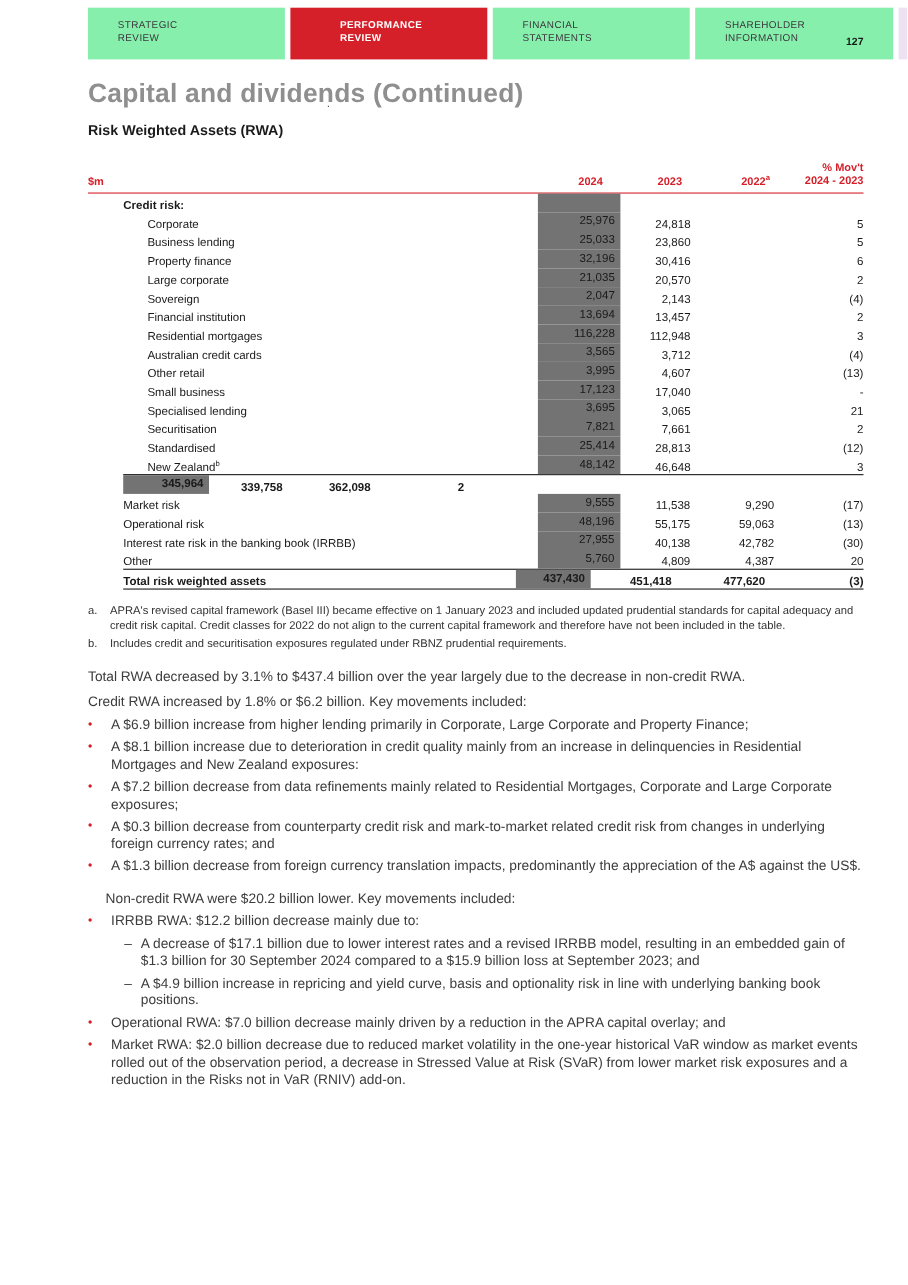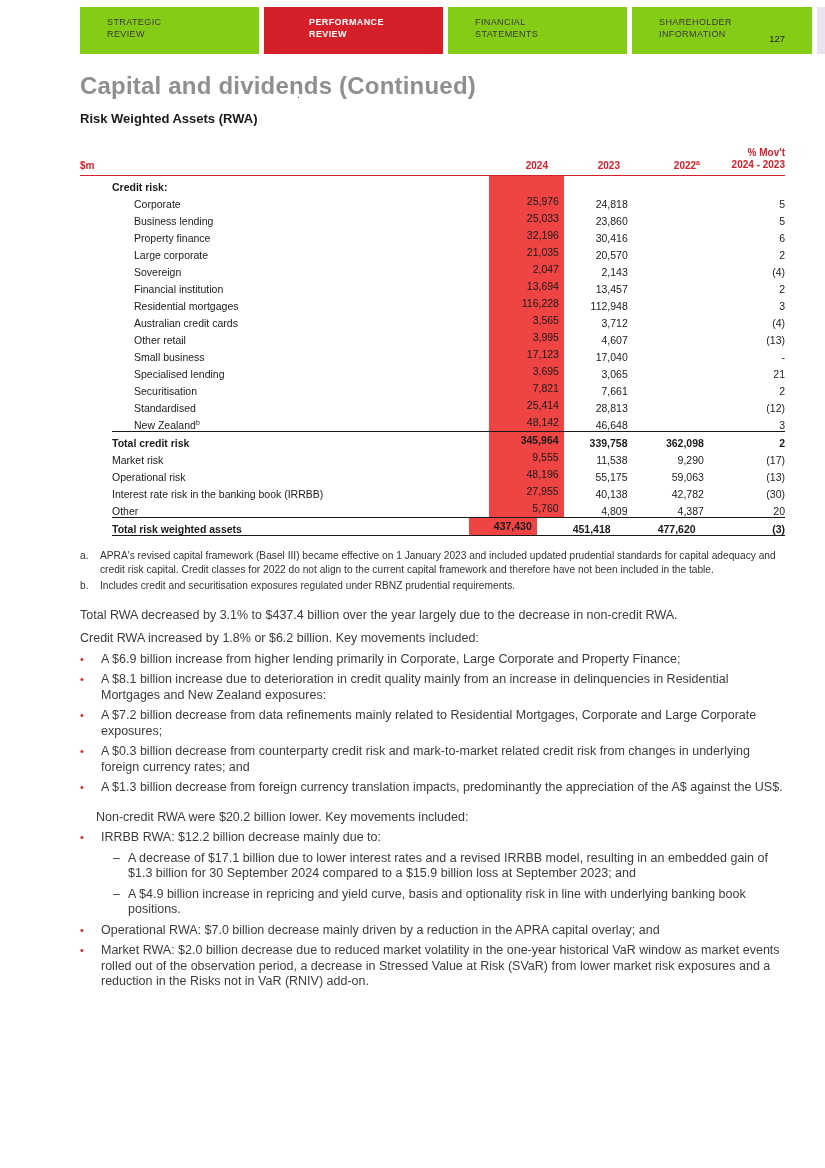--- a/index.html
+++ b/index.html
@@ -3,45 +3,45 @@
 <meta charset="utf-8">
 <style>
   html,body { margin:0; padding:0; background:#fff; }
   .page {
     position:relative; width:825px; height:1168px; background:#ffffff;
     font-family:"Liberation Sans", sans-serif; color:#3c3c3c; overflow:hidden;
   }
   
   .nav { position:absolute; top:7px; left:80px; right:0; height:47px; }
   .tab {
-    position:absolute; top:0; height:47px; width:179px; background:#84cc16;
+    position:absolute; top:0; height:47px; width:179px; background:#86efac;
     box-sizing:border-box; padding:9px 0 0 27px; cursor:pointer;
   }
   .tab .tab-line { display:block; font-size:9px; letter-spacing:0.4px; color:#3d383e; line-height:12px; }
   .tab.active { background:#d5202a; }
   .tab.active .tab-line { color:#ffffff; font-weight:bold; }
   .tab-1{left:0;} .tab-2{left:184px;padding-left:45px;} .tab-3{left:368px;} .tab-4{left:552px; width:180px;}
   .nav-sliver { position:absolute; top:0; left:737px; width:10px; height:47px; background:#ece2f2; }
-  .page-number { position:absolute; right:27px; top:26px; font-size:9.5px; font-weight:normal; color:#1a1a1a; }
+  .page-number { position:absolute; right:27px; top:26px; font-size:9.5px; font-weight:bold; color:#1a1a1a; }
   .stray-dot { position:absolute; left:297px; top:88px; font-size:11px; color:#555; }
   
   .content { position:absolute; left:80px; top:0; width:705px; }
   .doc-title { margin:72px 0 0 0; font-size:24px; font-weight:bold; color:#8f8f8f; letter-spacing:0.2px; }
   .doc-subtitle { margin:11px 0 0 0; font-size:13px; font-weight:bold; color:#1a1a1a; }
   
   .rwa-table { margin-top:21px; font-size:10.5px; color:#1a1a1a; }
   .t-head { display:flex; align-items:flex-end; padding-bottom:4px; border-bottom:1.5px solid #d5202a;
             color:#d5202a; font-weight:bold; font-size:10px; }
   .t-row { display:flex; align-items:flex-end; height:17px;margin-left:32px; }
   .c-label { width:395px; box-sizing:border-box; }
   .c-2024 { width:78px;  text-align:right; box-sizing:border-box; padding-right:5px; }
   .c-2023 { width:67px;  text-align:right; box-sizing:border-box; }
   .c-2022 { width:80px;  text-align:right; box-sizing:border-box; }
   .c-mov  { width:85px;  text-align:right; box-sizing:border-box; }
-  .t-row .c-2024 { background:#ef4444; align-self:stretch; line-height:17px; }
+  .t-row .c-2024 { background:#737373; align-self:stretch; line-height:17px; }
   .t-row.indent .c-label { padding-left:22px; }
   .t-row.bold { font-weight:bold; }
   .t-row.rule-top { border-top:1.5px solid #1a1a1a; }
   .t-row.rule-bottom { border-bottom:1.5px solid #1a1a1a;gap:16px; }
   .mov-head { line-height:12px; }
   sup { font-size:7px; vertical-align:super; line-height:0; }
   
   .footnotes { margin-top:13px; font-size:10.2px; color:#333; }
   .footnote { display:flex; line-height:13.5px; margin-bottom:3px; }
   .fn-marker { width:20px; flex:none; }
@@ -197,21 +197,20 @@
     <span class="c-mov">(12)</span>
   </div>
           <div class="t-row indent">
     <span class="c-label">New Zealand<sup>b</sup></span>
     <span class="c-2024">48,142</span>
     <span class="c-2023">46,648</span>
     <span class="c-2022"></span>
     <span class="c-mov">3</span>
   </div>
           <div class="t-row bold rule-top">
-    <span class="c-label">Total credit risk</span>
     <span class="c-2024">345,964</span>
     <span class="c-2023">339,758</span>
     <span class="c-2022">362,098</span>
     <span class="c-mov">2</span>
   </div>
           <div class="t-row">
     <span class="c-label">Market risk</span>
     <span class="c-2024">9,555</span>
     <span class="c-2023">11,538</span>
     <span class="c-2022">9,290</span>

